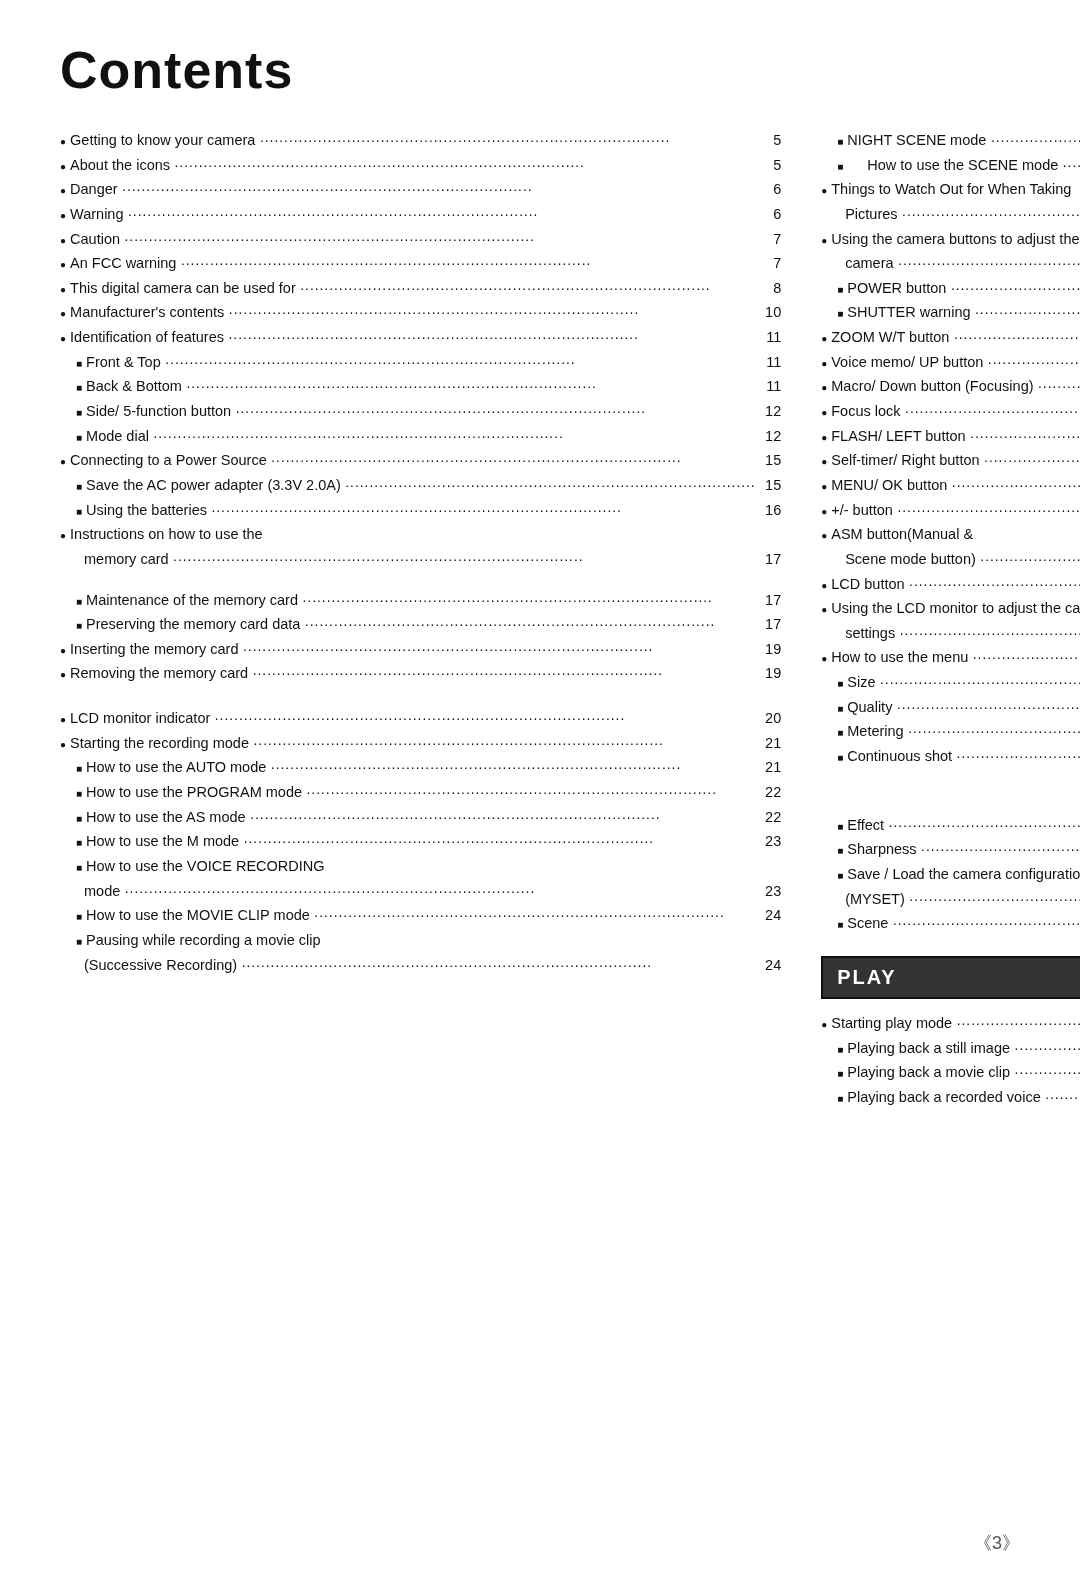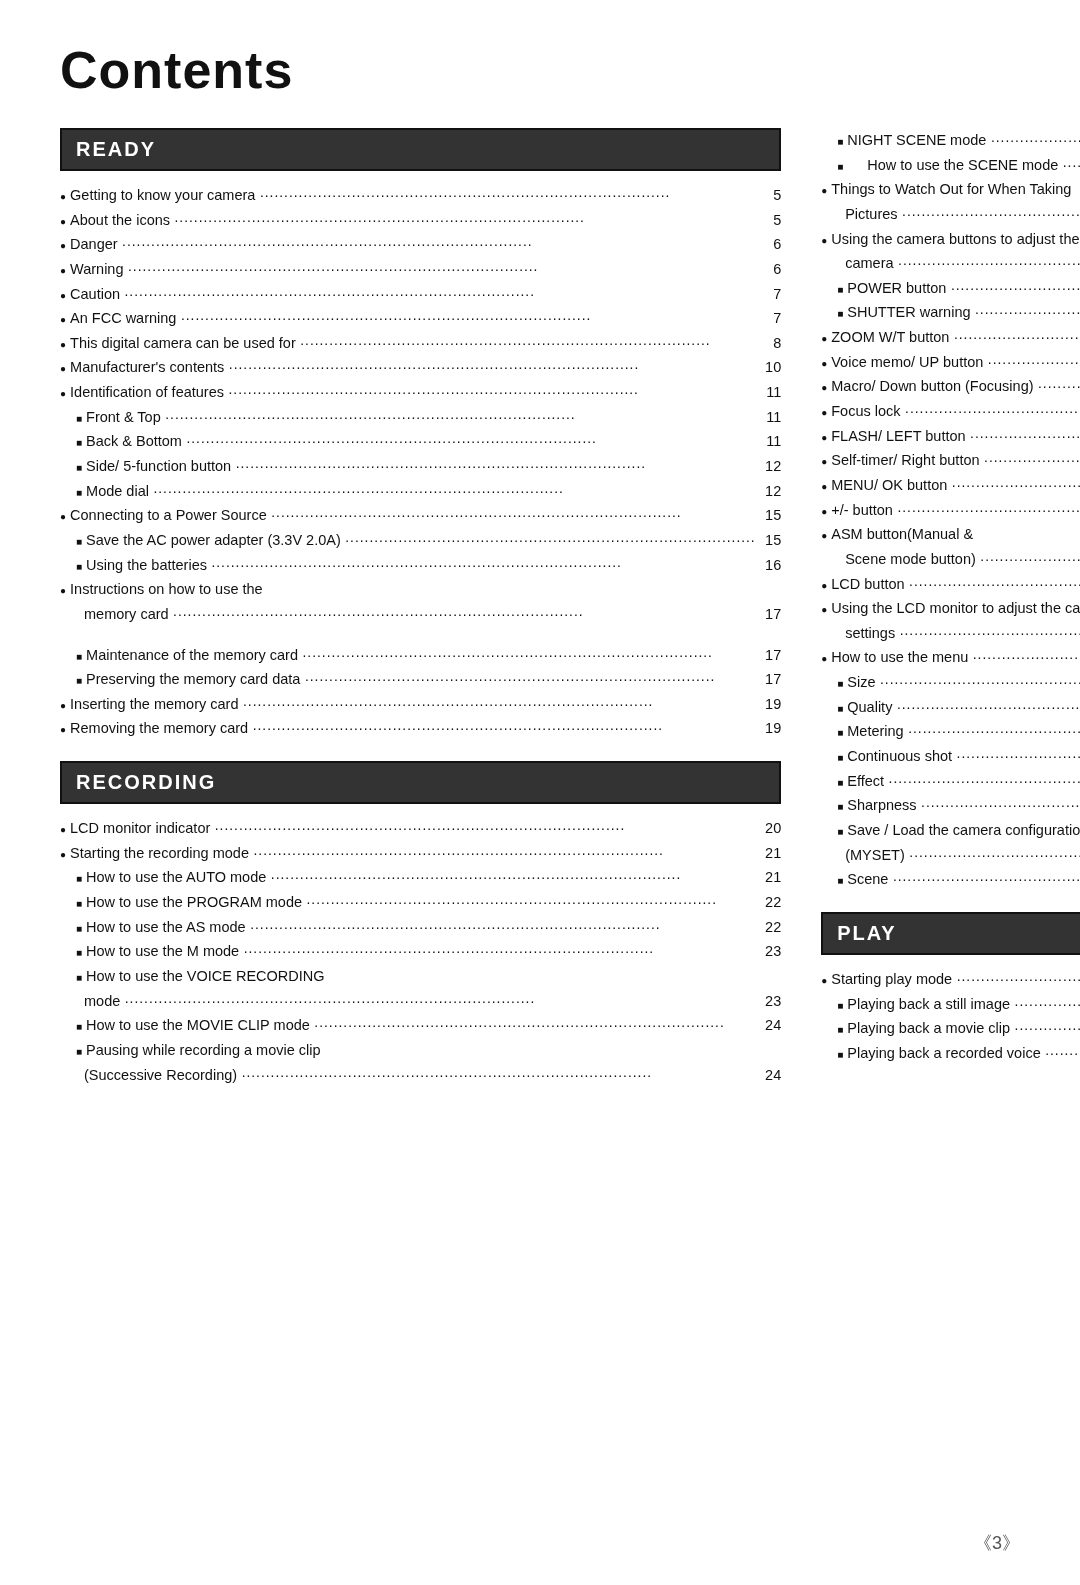--- a/index.html
+++ b/index.html
@@ -65,21 +65,20 @@
 </head>
 <body>
 
 <h1 class="contents-title">Contents</h1>
 
 <div class="two-col">
 
   <div class="col">
 
     <div class="section-block">
-      <div class="section-header">READY</div>
       <ul class="toc-list" id="ready-list">
           <li style="padding-left: 0px; display: flex; align-items: baseline;">
             <span style="margin-right: 4px; flex-shrink: 0; font-size: 10px; line-height: 1.7;">●</span>
             <span style="white-space: nowrap;">Getting to know your camera</span>
             <span style="flex: 1 1 0%; overflow: hidden; white-space: nowrap; margin: 0px 4px;"> ·····················································································</span>
             <span style="flex-shrink: 0; min-width: 22px; text-align: right;">5</span>
           </li>
           <li style="padding-left: 0px; display: flex; align-items: baseline;">
             <span style="margin-right: 4px; flex-shrink: 0; font-size: 10px; line-height: 1.7;">●</span>
             <span style="white-space: nowrap;">About the icons</span>
@@ -201,21 +200,20 @@
           <li style="padding-left: 0px; display: flex; align-items: baseline;">
             <span style="margin-right: 4px; flex-shrink: 0; font-size: 10px; line-height: 1.7;">●</span>
             <span style="white-space: nowrap;">Removing the memory card</span>
             <span style="flex: 1 1 0%; overflow: hidden; white-space: nowrap; margin: 0px 4px;"> ·····················································································</span>
             <span style="flex-shrink: 0; min-width: 22px; text-align: right;">19</span>
           </li>
         </ul>
     </div>
 
     <div class="section-block">
-      <div class="section-header">RECORDING</div>
       <ul class="toc-list" id="recording-list">
           <li style="padding-left: 0px; display: flex; align-items: baseline;">
             <span style="margin-right: 4px; flex-shrink: 0; font-size: 10px; line-height: 1.7;">●</span>
             <span style="white-space: nowrap;">LCD monitor indicator</span>
             <span style="flex: 1 1 0%; overflow: hidden; white-space: nowrap; margin: 0px 4px;"> ·····················································································</span>
             <span style="flex-shrink: 0; min-width: 22px; text-align: right;">20</span>
           </li>
           <li style="padding-left: 0px; display: flex; align-items: baseline;">
             <span style="margin-right: 4px; flex-shrink: 0; font-size: 10px; line-height: 1.7;">●</span>
             <span style="white-space: nowrap;">Starting the recording mode</span>
@@ -401,21 +399,21 @@
             <span style="white-space: nowrap;">Metering</span>
             <span style="flex: 1 1 0%; overflow: hidden; white-space: nowrap; margin: 0px 4px;"> ·····················································································</span>
           </li>
           <li style="padding-left: 16px; display: flex; align-items: baseline;">
             <span style="margin-right: 4px; flex-shrink: 0; font-size: 10px; line-height: 1.7;">■</span>
             <span style="white-space: nowrap;">Continuous shot</span>
             <span style="flex: 1 1 0%; overflow: hidden; white-space: nowrap; margin: 0px 4px;"> ·····················································································</span>
           </li>
           <li style="padding-left: 16px; display: flex; align-items: baseline;">
             <span style="margin-right: 4px; flex-shrink: 0; font-size: 10px; line-height: 1.7;">■</span>
-            <span style="white-space: nowrap;">Effect</span>
+            <span style="white-space: nowrap; margin-top: 44px;">Effect</span>
             <span style="flex: 1 1 0%; overflow: hidden; white-space: nowrap; margin: 0px 4px;"> ·····················································································</span>
           </li>
           <li style="padding-left: 16px; display: flex; align-items: baseline;">
             <span style="margin-right: 4px; flex-shrink: 0; font-size: 10px; line-height: 1.7;">■</span>
             <span style="white-space: nowrap;">Sharpness</span>
             <span style="flex: 1 1 0%; overflow: hidden; white-space: nowrap; margin: 0px 4px;"> ·····················································································</span>
           </li>
           <li style="padding-left: 16px; display: flex; align-items: baseline;">
             <span style="margin-right: 4px; flex-shrink: 0; font-size: 10px; line-height: 1.7;">■</span>
             <span style="white-space: nowrap;">Save / Load the camera configuration</span>

